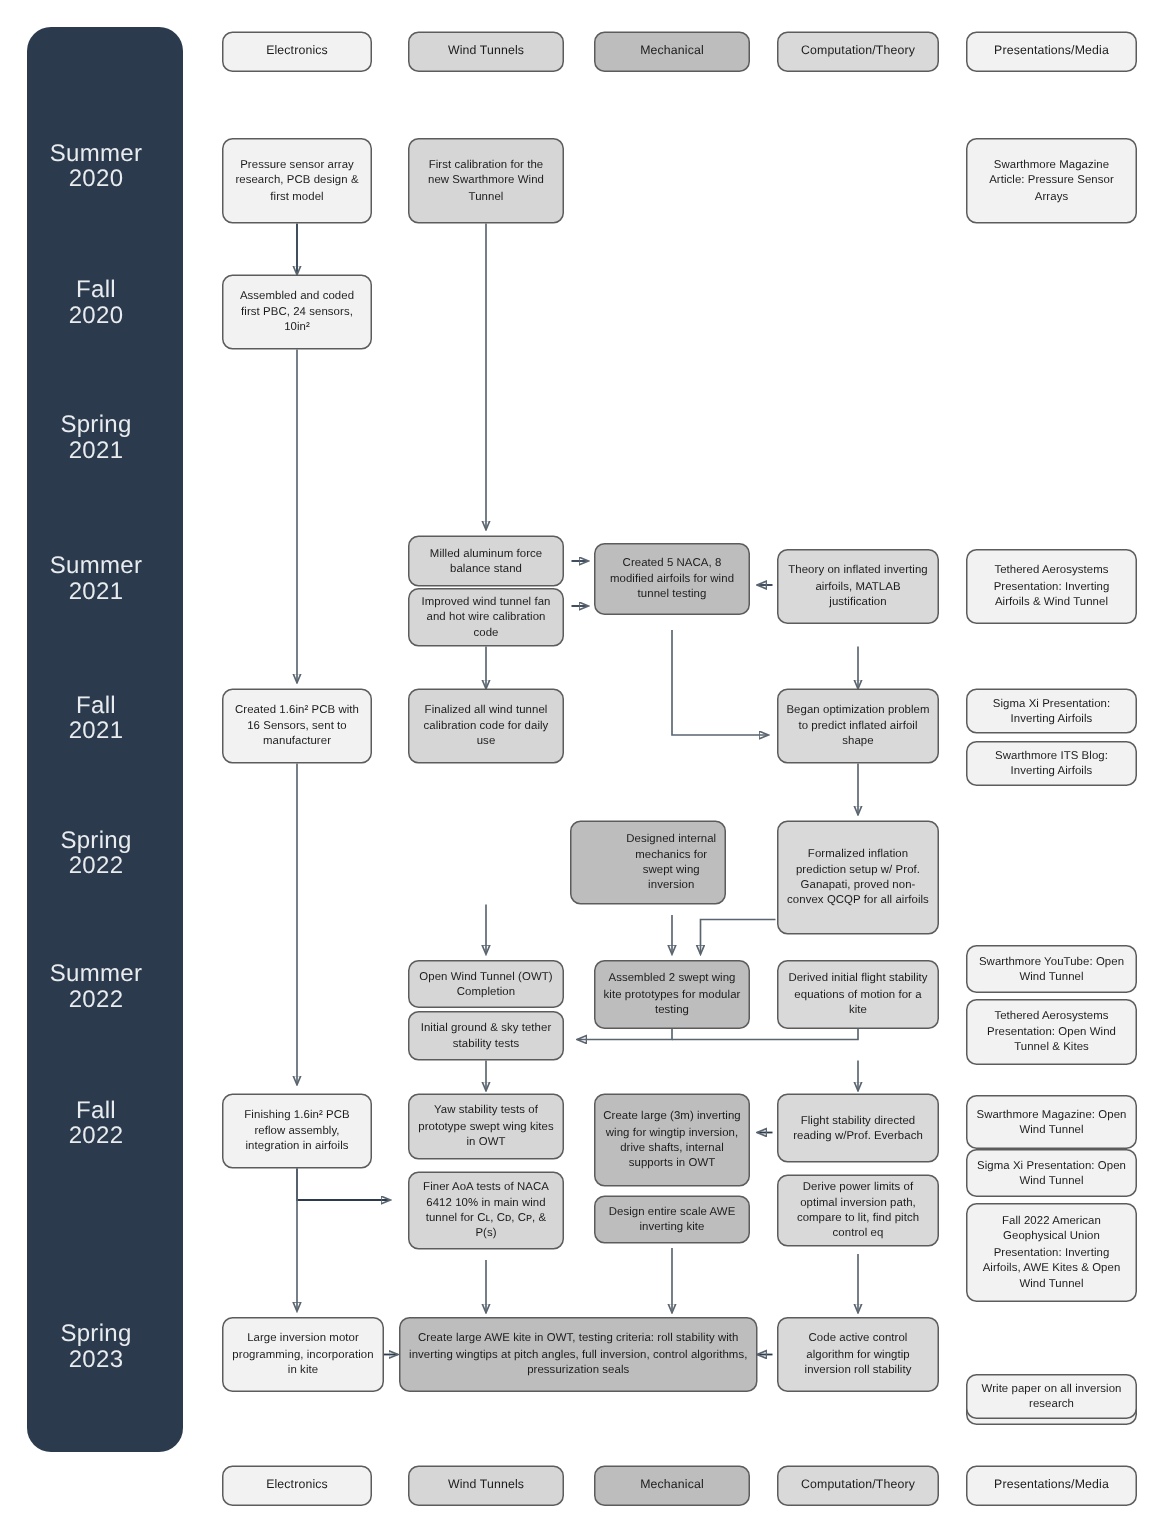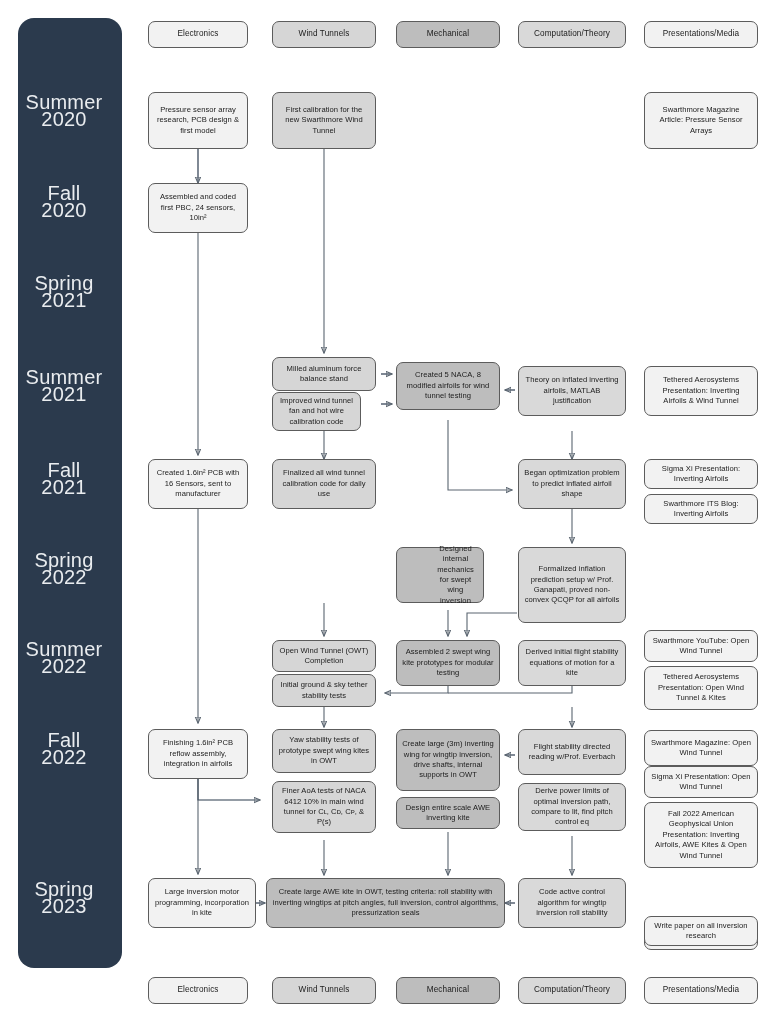--- a/index.html
+++ b/index.html
@@ -22,21 +22,21 @@
     width:104px; height:950px;
     background:#2b3a4d;
     border-radius:16px;
   }
   .period{
     position:absolute;
     left:18px;
     width:92px;
     text-align:center;
     color:#e9ecef;
-    font-size:20px;
+    font-size:16px;
     line-height:17px;
     letter-spacing:.2px;
   }
 
   
   .node{
     position:absolute;
     box-sizing:border-box;
     border:1px solid #5c5c5c;
     border-radius:7px;
@@ -208,21 +208,21 @@
       <span class="txt">Swarthmore Magazine Article: Pressure Sensor Arrays</span>
     </div>
 
   <div class="node c-electronics" style="left:148px; top:183px; width:100px; height:50px;">
       <span class="txt">Assembled and coded first PBC, 24 sensors, 10in²</span>
     </div>
 
   <div class="node c-windtunnels" style="left:272px; top:357px; width:104px; height:34px;">
       <span class="txt">Milled aluminum force balance stand</span>
     </div>
-  <div class="node c-windtunnels" style="left:272px; top:392px; width:89px; height:39px;">
+  <div class="node c-windtunnels" style="left:272px; top:392px; width:104px; height:39px;">
       <span class="txt">Improved wind tunnel fan and hot wire calibration code</span>
     </div>
   <div class="node c-mechanical" style="left:396px; top:362px; width:104px; height:48px;">
       <span class="txt">Created 5 NACA, 8 modified airfoils for wind tunnel testing</span>
     </div>
   <div class="node c-computation" style="left:518px; top:366px; width:108px; height:50px;">
       <span class="txt">Theory on inflated inverting airfoils, MATLAB justification</span>
     </div>
   <div class="node c-presentations" style="left:644px; top:366px; width:114px; height:50px;">
       <span class="txt">Tethered Aerosystems Presentation: Inverting Airfoils &amp; Wind Tunnel</span>
@@ -237,21 +237,21 @@
   <div class="node c-computation" style="left:518px; top:459px; width:108px; height:50px;">
       <span class="txt">Began optimization problem to predict inflated airfoil shape</span>
     </div>
   <div class="node c-presentations" style="left:644px; top:459px; width:114px; height:30px;">
       <span class="txt">Sigma Xi Presentation: Inverting Airfoils</span>
     </div>
   <div class="node c-presentations" style="left:644px; top:494px; width:114px; height:30px;">
       <span class="txt">Swarthmore ITS Blog: Inverting Airfoils</span>
     </div>
 
-  <div class="node c-mechanical" style="left:396px; top:547px; width:88px; height:56px;padding-left:36px;">
+  <div class="node c-mechanical" style="left:380px; top:547px; width:104px; height:56px;padding-left:36px;">
       <span class="txt">Designed internal mechanics for swept wing inversion</span>
     </div>
   <div class="node c-computation" style="left:518px; top:547px; width:108px; height:76px;">
       <span class="txt">Formalized inflation prediction setup w/ Prof. Ganapati, proved non-convex QCQP for all airfoils</span>
     </div>
 
   <div class="node c-windtunnels" style="left:272px; top:640px; width:104px; height:32px;">
       <span class="txt">Open Wind Tunnel (OWT) Completion</span>
     </div>
   <div class="node c-windtunnels" style="left:272px; top:674px; width:104px; height:33px;">

